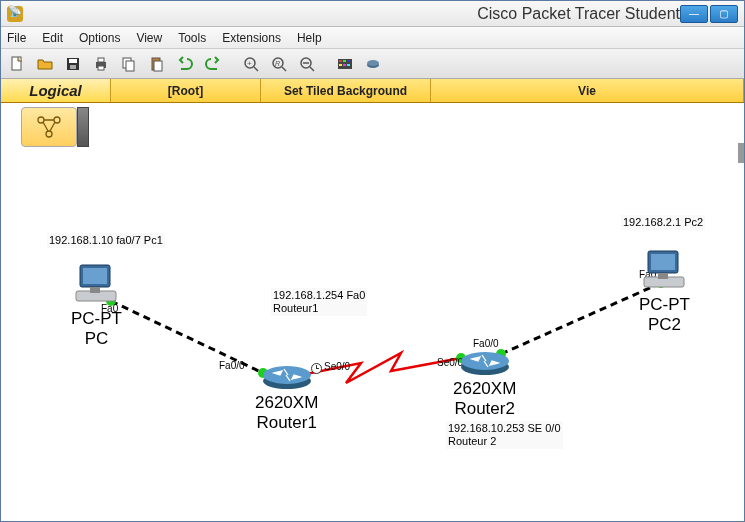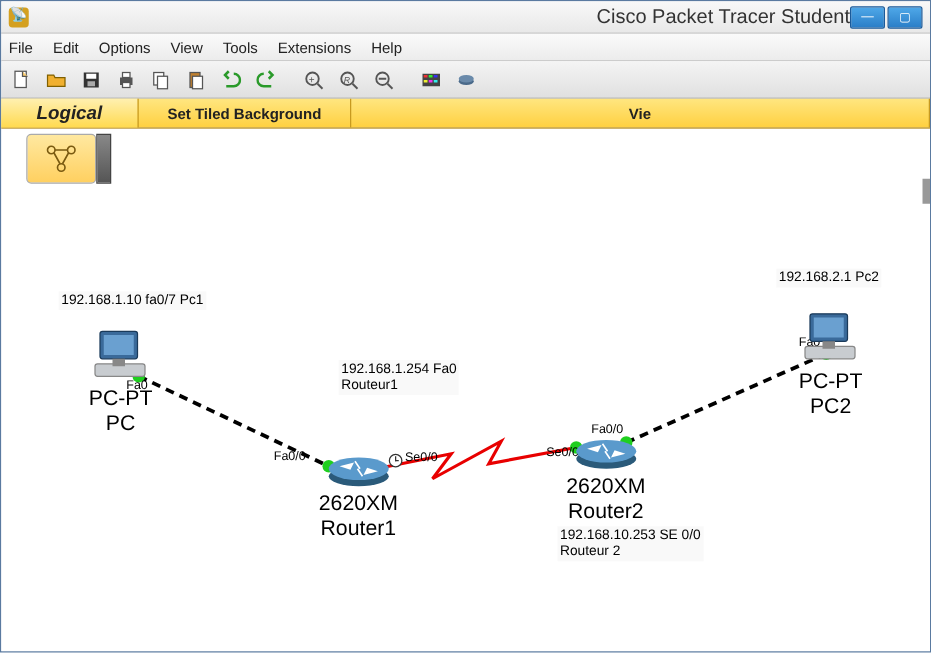--- a/index.html
+++ b/index.html
@@ -157,20 +157,21 @@
   <div class="tbtn">
       <svg viewBox="0 0 16 16">
         <ellipse cx="8" cy="9" rx="6" ry="3" fill="#4a6a8a"></ellipse>
         <ellipse cx="8" cy="7" rx="6" ry="3" fill="#6a8aaa"></ellipse>
       </svg>
     </div>
 </div>
 
 <div class="navbar">
   <div class="navtab first" style="width:110px">Logical</div>
+  <div class="navtab" style="width:150px">[Root]</div>
   <div class="navtab" style="width:170px">Set Tiled Background</div>
   <div class="navtab" style="flex:1">Vie</div>
 </div>
 
 <div class="canvas">
 
   <div class="logical-icon">
     <svg viewBox="0 0 32 26">
         <circle cx="8" cy="6" r="3" fill="none" stroke="#7a5a10" stroke-width="1.3"></circle>
         <circle cx="24" cy="6" r="3" fill="none" stroke="#7a5a10" stroke-width="1.3"></circle>

